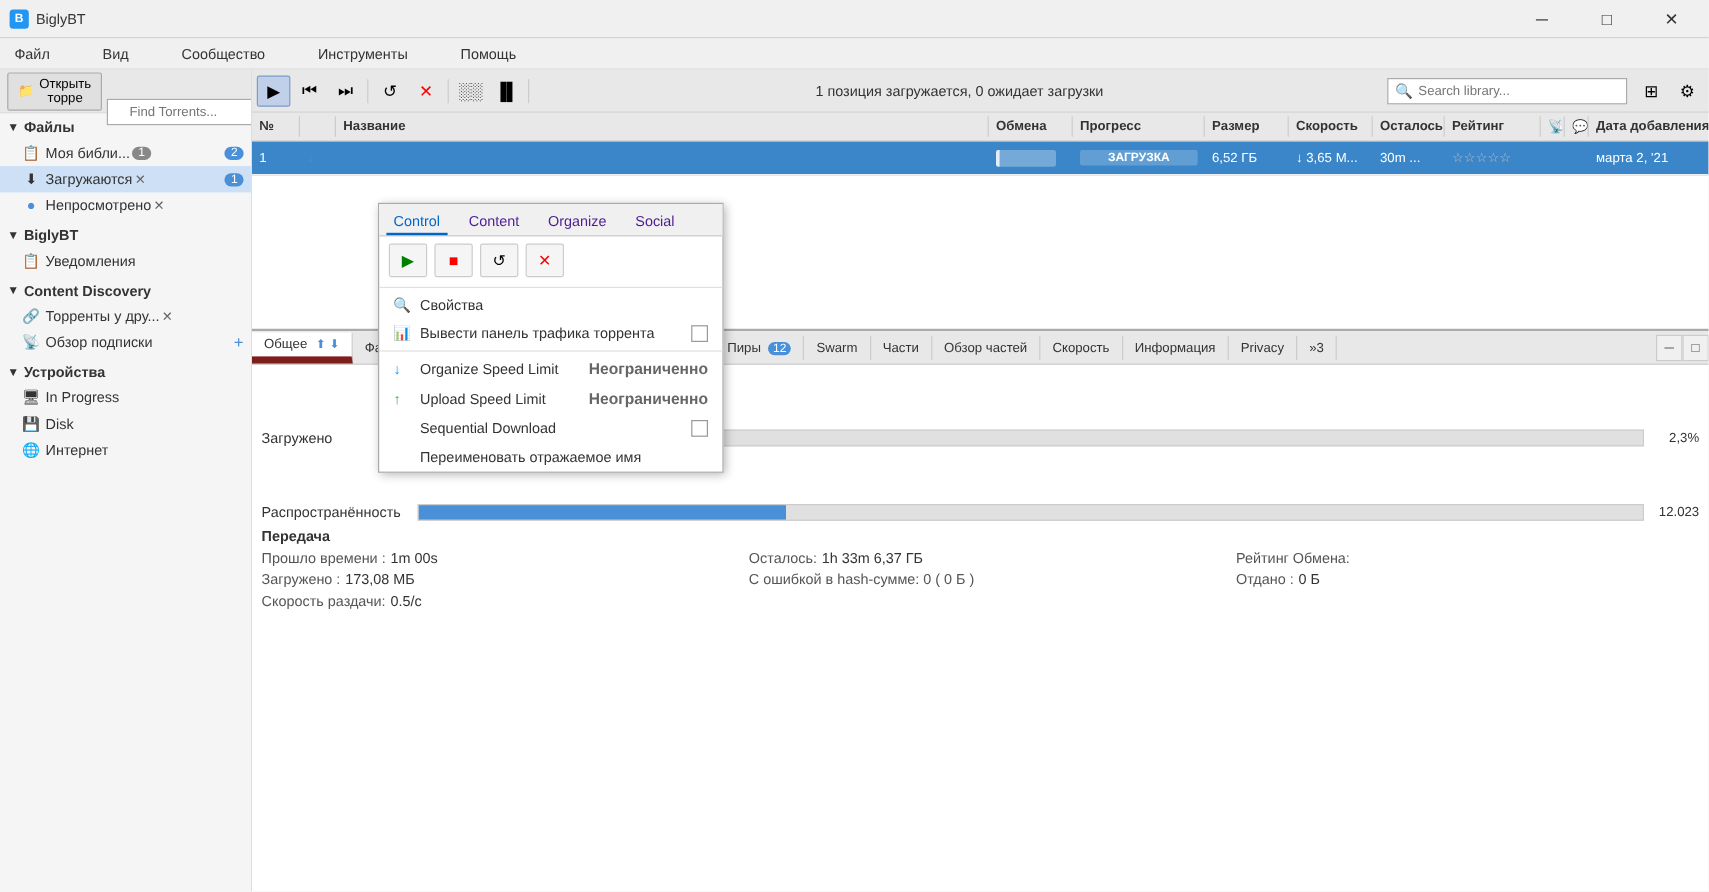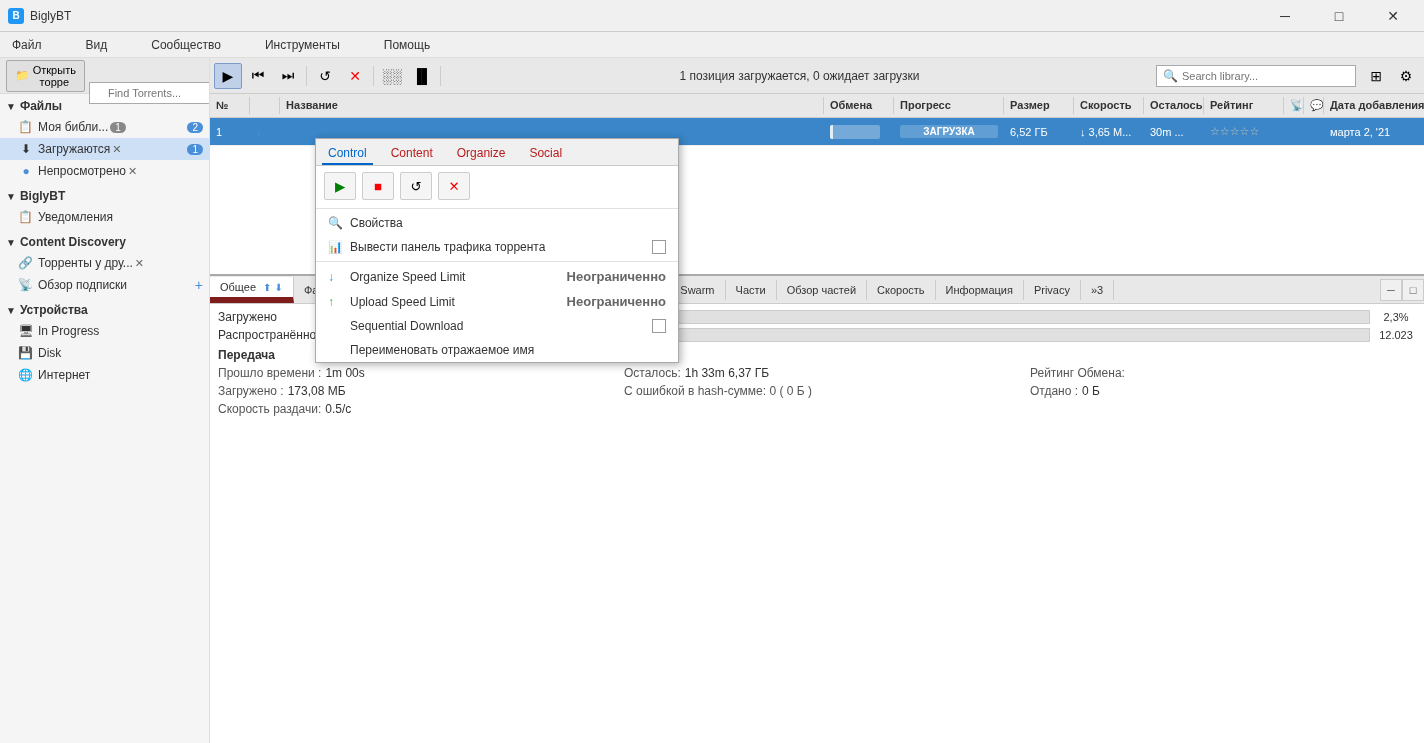--- a/index.html
+++ b/index.html
@@ -51,23 +51,23 @@
     .torrent-table { flex: none; height: 180px; overflow: hidden; background: white; }
     .table-header { display: flex; background: #e8e8e8; border-bottom: 1px solid #ccc; font-size: 11px; font-weight: bold; color: #333; padding: 3px 0; }
     .th { padding: 2px 6px; border-right: 1px solid #ccc; cursor: pointer; white-space: nowrap; overflow: hidden; }
     .th:last-child { border-right: none; }
     .table-row { display: flex; align-items: center; border-bottom: 1px solid #eee; min-height: 28px; }
     .table-row.selected { background: #3a86c8; color: white; }
     .table-row.selected .td { color: white; }
     .td { padding: 2px 6px; font-size: 11px; white-space: nowrap; overflow: hidden; text-overflow: ellipsis; }
 
     
-    .context-menu { position: absolute; top: 138px; left: 315px; width: 364px; background: white; border: 1px solid #aaa; box-shadow: 2px 2px 8px rgba(0,0,0,0.3); z-index: 1000; font-size: 12px; }
+    .context-menu { position: absolute; top: 169px; left: 315px; width: 288px; background: white; border: 1px solid #aaa; box-shadow: 2px 2px 8px rgba(0,0,0,0.3); z-index: 1000; font-size: 12px; }
     .ctx-tabs { display: flex; background: #f0f0f0; border-bottom: 1px solid #ccc; padding: 4px 6px 0; gap: 12px; }
-    .ctx-tab { padding: 3px 6px; cursor: pointer; font-size: 12px; color: #b91c1c; border-bottom: 2px solid transparent; }
+    .ctx-tab { padding: 3px 6px; cursor: pointer; font-size: 12px; color: #4c1d95; border-bottom: 2px solid transparent; }
     .ctx-tab.active { border-bottom: 2px solid #0066cc; color: #0066cc; }
     .ctx-buttons { display: flex; padding: 6px 8px; gap: 6px; }
     .ctx-btn { width: 32px; height: 28px; border: 1px solid #ccc; background: #f5f5f5; cursor: pointer; display: flex; align-items: center; justify-content: center; border-radius: 2px; }
     .ctx-separator { height: 1px; background: #e0e0e0; margin: 2px 0; }
     .ctx-item { display: flex; align-items: center; padding: 5px 12px; cursor: pointer; color: #333; }
     .ctx-item-icon { width: 16px; margin-right: 6px; font-size: 12px; color: #666; }
     .ctx-item-label { flex: 1; }
     .ctx-item-value { color: #666; font-size: 13px; font-weight: bold; }
     .ctx-checkbox { width: 14px; height: 14px; border: 1px solid #999; background: white; display: flex; align-items: center; justify-content: center; }
 
@@ -75,25 +75,25 @@
     .bottom-panel { flex: 1; border-top: 2px solid #aaa; background: white; display: flex; flex-direction: column; overflow: hidden; }
     .bottom-tabs { display: flex; background: #e8e8e8; border-bottom: 1px solid #ccc; align-items: center; height: 28px; }
     .bottom-tab { padding: 4px 10px; font-size: 11px; cursor: pointer; color: #333; border-right: 1px solid #ccc; white-space: nowrap; }
     .bottom-tab.active { background: white; border-bottom: 6px solid #7f1d1d; margin-bottom: -1px; }
     .bottom-tab-badge { background: #4a90d9; color: white; border-radius: 8px; padding: 0 4px; font-size: 10px; margin-left: 3px; }
     .bottom-controls { margin-left: auto; display: flex; }
     .bottom-ctrl-btn { width: 22px; height: 22px; display: flex; align-items: center; justify-content: center; cursor: pointer; font-size: 11px; color: #555; border: 1px solid #ccc; background: #f0f0f0; }
 
     
     .bottom-content { flex: 1; overflow-y: auto; padding: 6px 8px; }
-    .bottom-row { display: flex; align-items: center; margin-bottom: 4px; }
+    .bottom-row { display: flex; align-items: center; margin-bottom: 4px; margin-top: 48px; }
     .bottom-label { width: 130px; font-size: 12px; color: #333; font-weight: normal; }
     .progress-long { flex: 1; height: 14px; background: #e0e0e0; border: 1px solid #ccc; position: relative; display: flex; }
     .progress-seg { height: 100%; }
-    .avail-pct { font-size: 11px; color: #333; margin-left: 6px; width: 40px; text-align: center; }
+    .avail-pct { font-size: 11px; color: #333; margin-left: 6px; width: 40px; text-align: right; }
     .section-title { font-size: 12px; font-weight: bold; color: #333; margin: 6px 0 4px 0; }
     .info-grid { display: grid; grid-template-columns: 1fr 1fr 1fr; gap: 4px 20px; }
     .info-item { display: flex; align-items: center; font-size: 12px; }
     .info-label { color: #555; margin-right: 4px; }
     .info-value { color: #333; }
 
     
     ::-webkit-scrollbar { width: 8px; height: 8px; }
     ::-webkit-scrollbar-track { background: #f0f0f0; }
     ::-webkit-scrollbar-thumb { background: #bbb; border-radius: 2px; }

